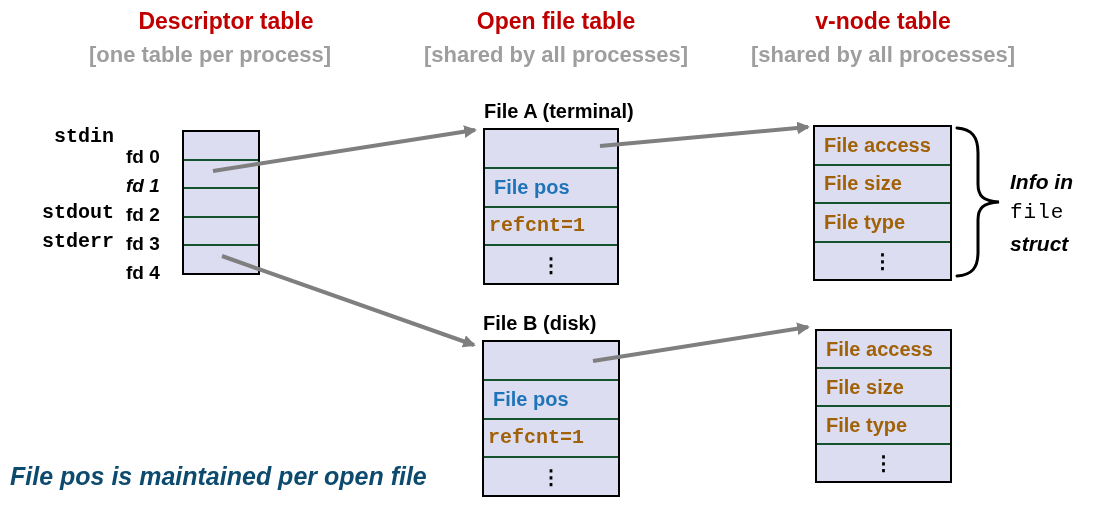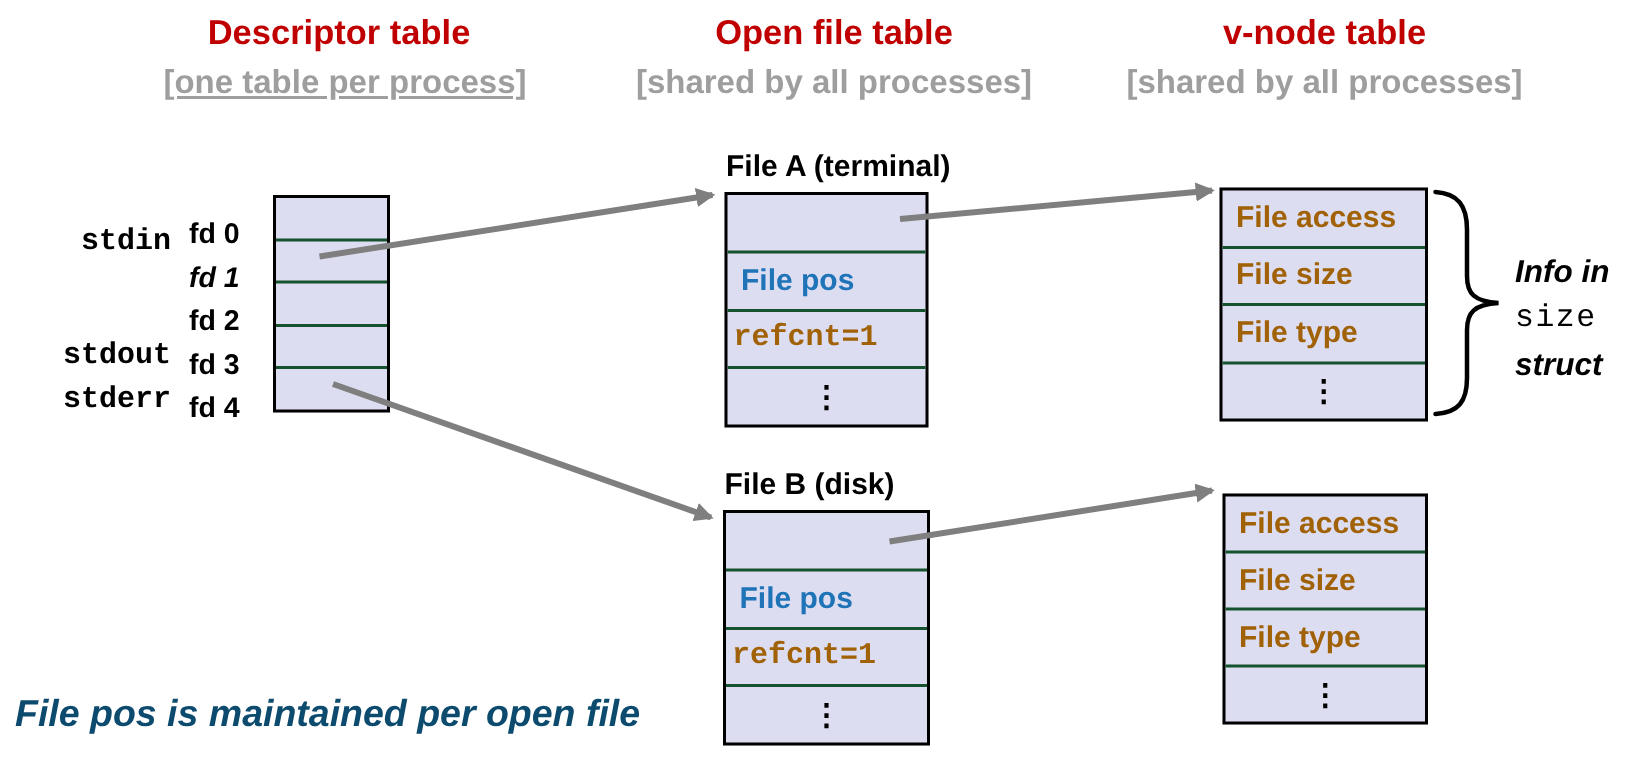--- a/index.html
+++ b/index.html
@@ -45,27 +45,27 @@
     font-style:italic; color:#0c4a6e; white-space:nowrap; z-index:1;
   }
   svg.overlay { position:absolute; left:0; top:0; z-index:5; pointer-events:none; }
 </style>
 </head>
 <body>
 
 <div class="canvas">
 
   <div class="col-title" style="left:56px;  top:8px;">Descriptor table</div>
-  <div class="col-subtitle" style="left:60px;  top:42px;text-decoration:underline;">[one table per process]</div>
+  <div class="col-subtitle" style="left:40px;  top:42px;">[one table per process]</div>
   <div class="col-title" style="left:386px; top:8px;">Open file table</div>
   <div class="col-subtitle" style="left:386px; top:42px;">[shared by all processes]</div>
   <div class="col-title" style="left:713px; top:8px;">v-node table</div>
   <div class="col-subtitle" style="left:713px; top:42px;">[shared by all processes]</div>
 
-  <div class="stack" style="left:26px; top:147px; width:88px;">
+  <div class="stack" style="left:26px; top:122px; width:88px;">
     <div class="slot stdio" style="height:29px;">stdin</div>
     <div class="slot stdio" style="height:29px;margin-top:47px;">stdout</div>
     <div class="slot stdio" style="height:29px;">stderr</div>
   </div>
 
   <div class="stack" style="left:126px; top:142px; width:50px;">
     <div class="slot fdlbl" style="height:29px;">fd 0</div>
     <div class="slot fdlbl" style="height:29px;font-style:italic;">fd 1</div>
     <div class="slot fdlbl" style="height:29px;">fd 2</div>
     <div class="slot fdlbl" style="height:29px;">fd 3</div>
@@ -105,21 +105,21 @@
 
   <div class="tbl" style="left:815px; top:329px; width:137px; height:154px;">
     <div class="row bold">File access</div>
     <div class="row bold">File size</div>
     <div class="row bold">File type</div>
     <div class="row dots">⋮</div>
   </div>
 
   <div class="stat-note">
     <div class="ln ital">Info in</div>
-    <div class="ln mono">size</div>
+    <div class="ln mono">file</div>
     <div class="ln ital">struct</div>
   </div>
 
   <div class="footnote">File pos is maintained per open file</div>
 
   <svg class="overlay" width="1098" height="510" viewBox="0 0 1098 510">
     <defs>
       <marker id="arrowhead" viewBox="0 0 10 10" refX="8.5" refY="5" markerWidth="3.2" markerHeight="3.2" orient="auto">
         <path d="M0,0 L10,5 L0,10 z" fill="#7F7F7F"></path>
       </marker>

